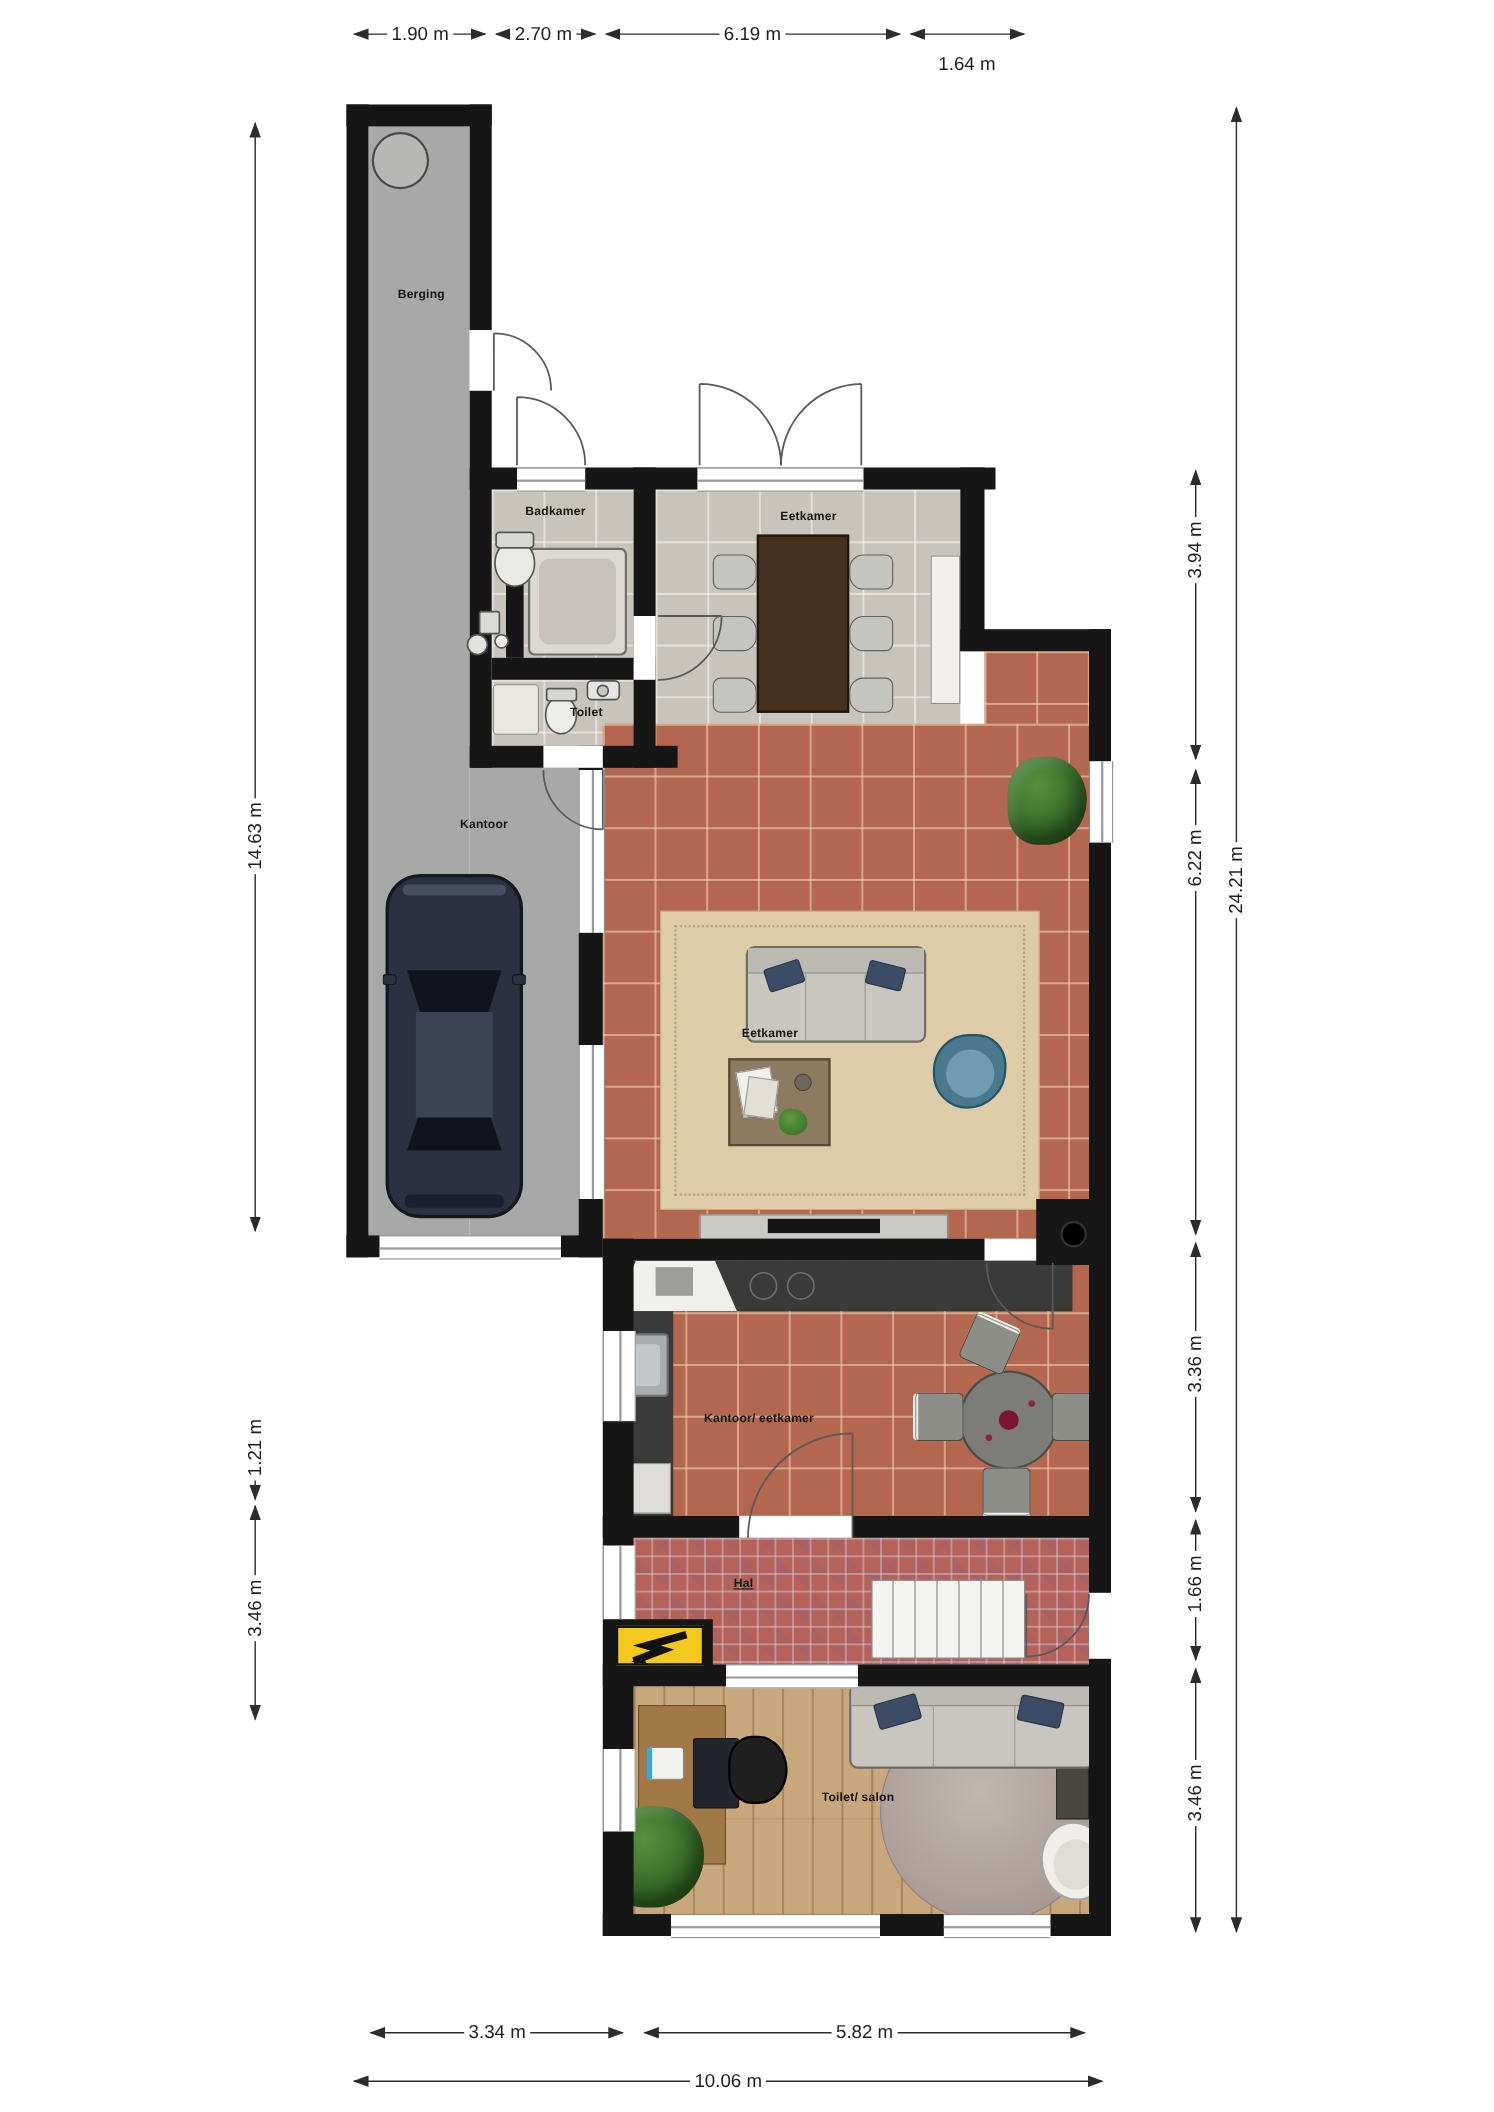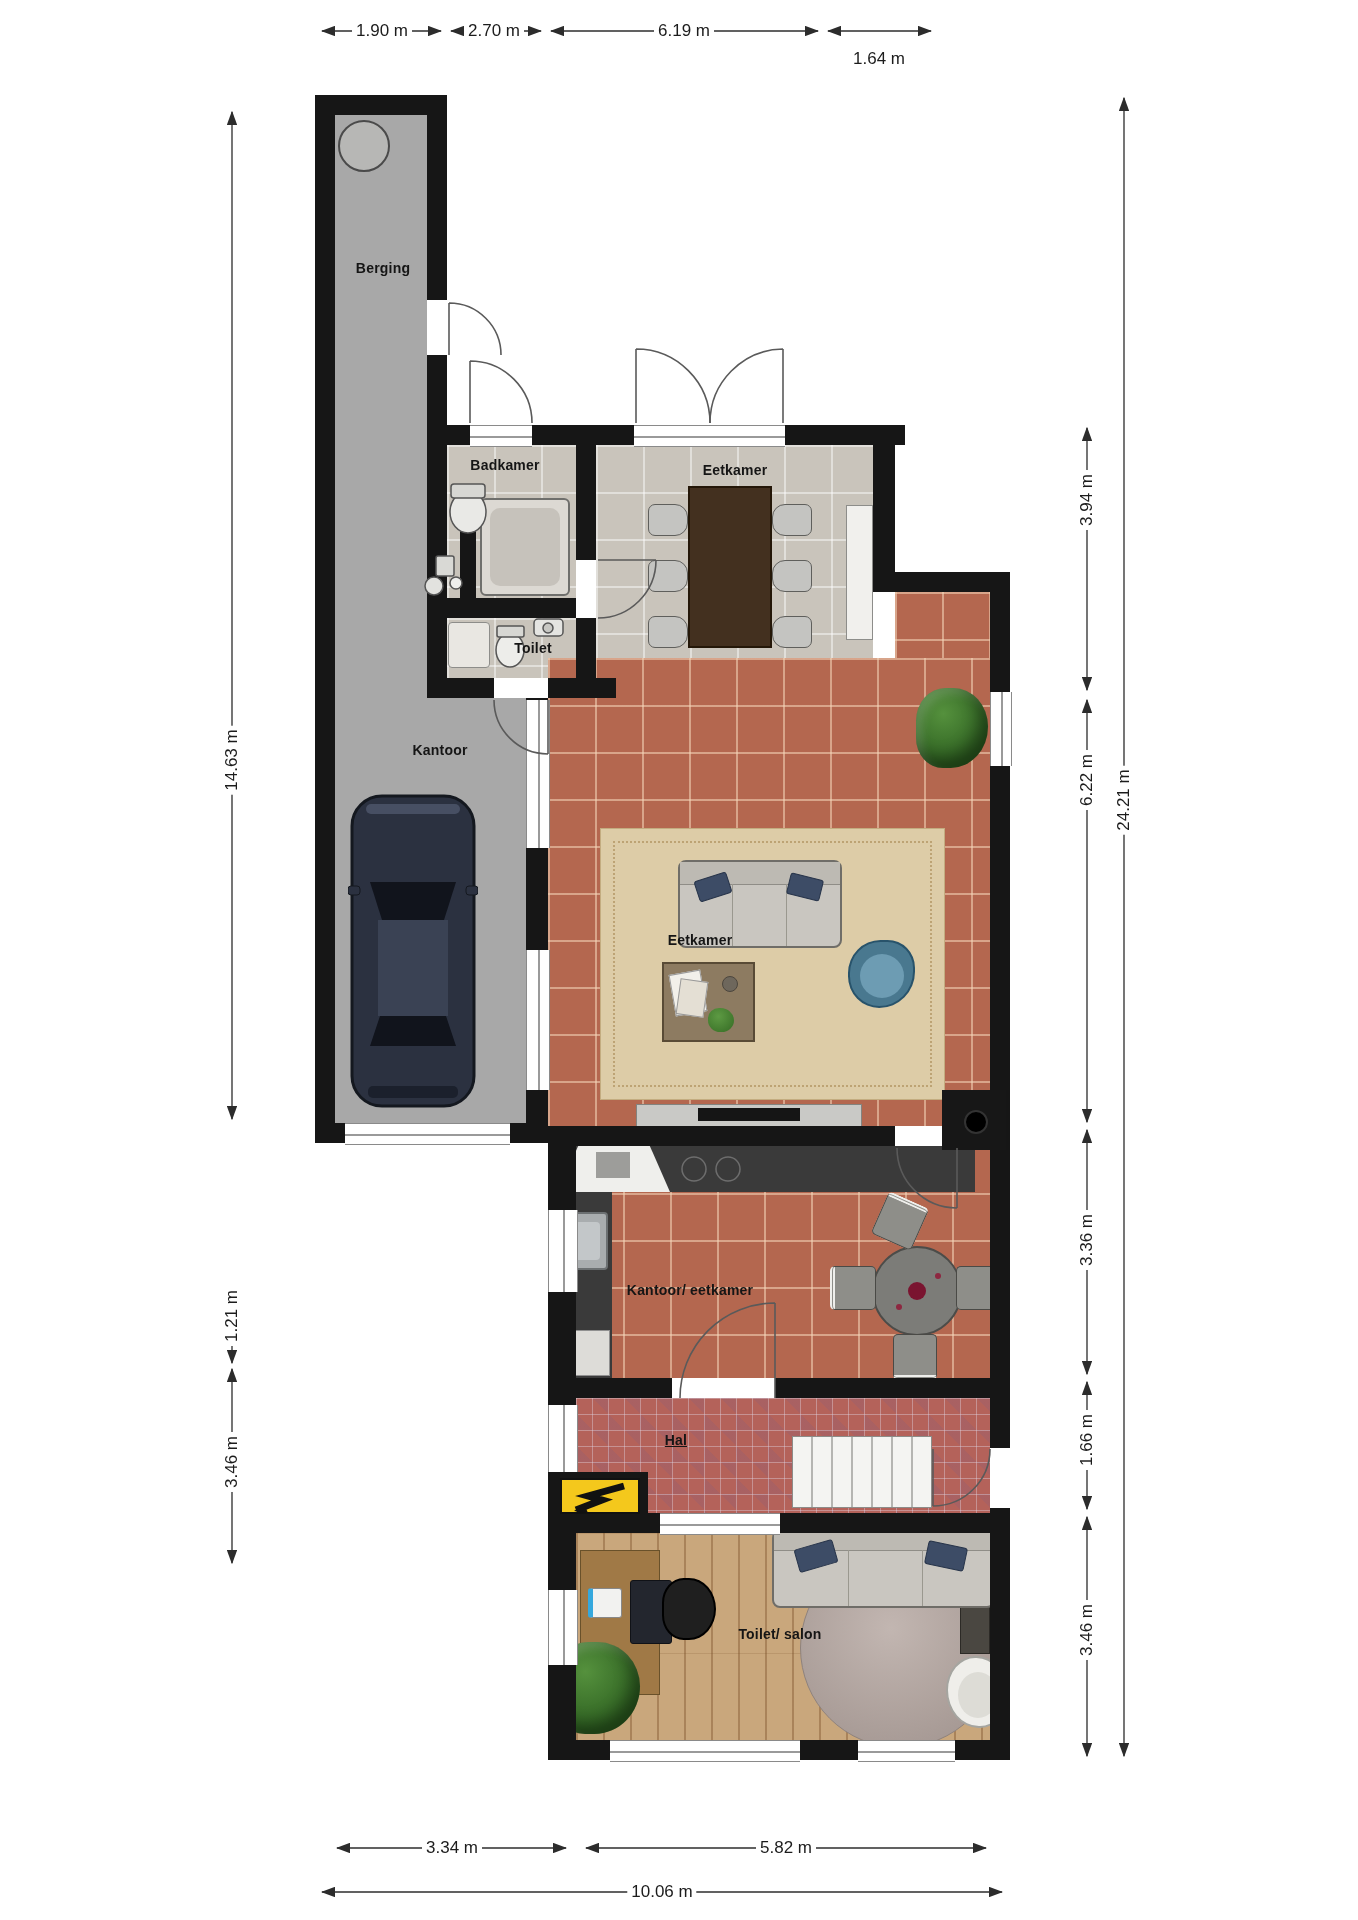--- a/index.html
+++ b/index.html
@@ -13,21 +13,21 @@
   .bricktile{background-color:#b4625a;background-image:linear-gradient(rgba(226,222,238,.38) 1.5px,transparent 1.5px),linear-gradient(90deg,rgba(226,222,238,.38) 1.5px,transparent 1.5px),linear-gradient(45deg,rgba(90,90,160,.12) 25%,transparent 25%,transparent 75%,rgba(90,90,160,.12) 75%);background-size:16px 16px,16px 16px,32px 32px;}
   .wood{background-color:#c9a77c;background-image:linear-gradient(90deg,rgba(116,74,34,.38) 2px,transparent 2px),linear-gradient(rgba(116,74,34,.18) 1px,transparent 1px);background-size:27px 100%,100% 120px;}
   
   .wall{background:#161616;}
   .winH{background:#fff;border-top:1.5px solid #8a8a8a;border-bottom:1.5px solid #8a8a8a;}
   .winH::after{content:"";position:absolute;left:0;right:0;top:50%;height:1.5px;background:#9a9a9a;}
   .winV{background:#fff;border-left:1.5px solid #8a8a8a;border-right:1.5px solid #8a8a8a;}
   .winV::after{content:"";position:absolute;top:0;bottom:0;left:50%;width:1.5px;background:#9a9a9a;}
   .gap{background:#fff;}
   
-  .lbl{position:absolute;transform:translate(-50%,-50%);font-weight:bold;font-size:14px;color:#151515;white-space:nowrap;z-index:40;letter-spacing:.2px;}
+  .lbl{position:absolute;transform:translate(-50%,-50%);font-weight:bold;font-size:11px;color:#151515;white-space:nowrap;z-index:40;letter-spacing:.2px;}
   .dim-lbl{position:absolute;transform:translate(-50%,-50%);font-size:17px;color:#1c1c1c;background:#fff;padding:0 4px;white-space:nowrap;z-index:30;}
   .dim-lbl.rot{transform:translate(-50%,-50%) rotate(-90deg);}
   
   .fur{position:absolute;box-sizing:border-box;}
   .plant{border-radius:46% 54% 58% 42%;background:radial-gradient(circle at 38% 32%,#55913d,#2e6121 70%);box-shadow:inset -8px -10px 16px rgba(0,0,0,.38), inset 6px 6px 10px rgba(255,255,255,.18);}
   .chair{background:#c4c4c1;border:1.5px solid #5f5f5c;border-radius:7px 7px 13px 13px;}
   .kchair{background:#8e8e89;border:1.5px solid #4a4a46;border-radius:5px;}
   .sofa{background:#c9c6c0;border:2px solid #6f6d68;border-radius:8px;}
   .pillow{background:#3d4c66;border:1px solid #27344a;border-radius:3px;}
   svg.overlay{position:absolute;left:0;top:0;z-index:28;pointer-events:none;}

